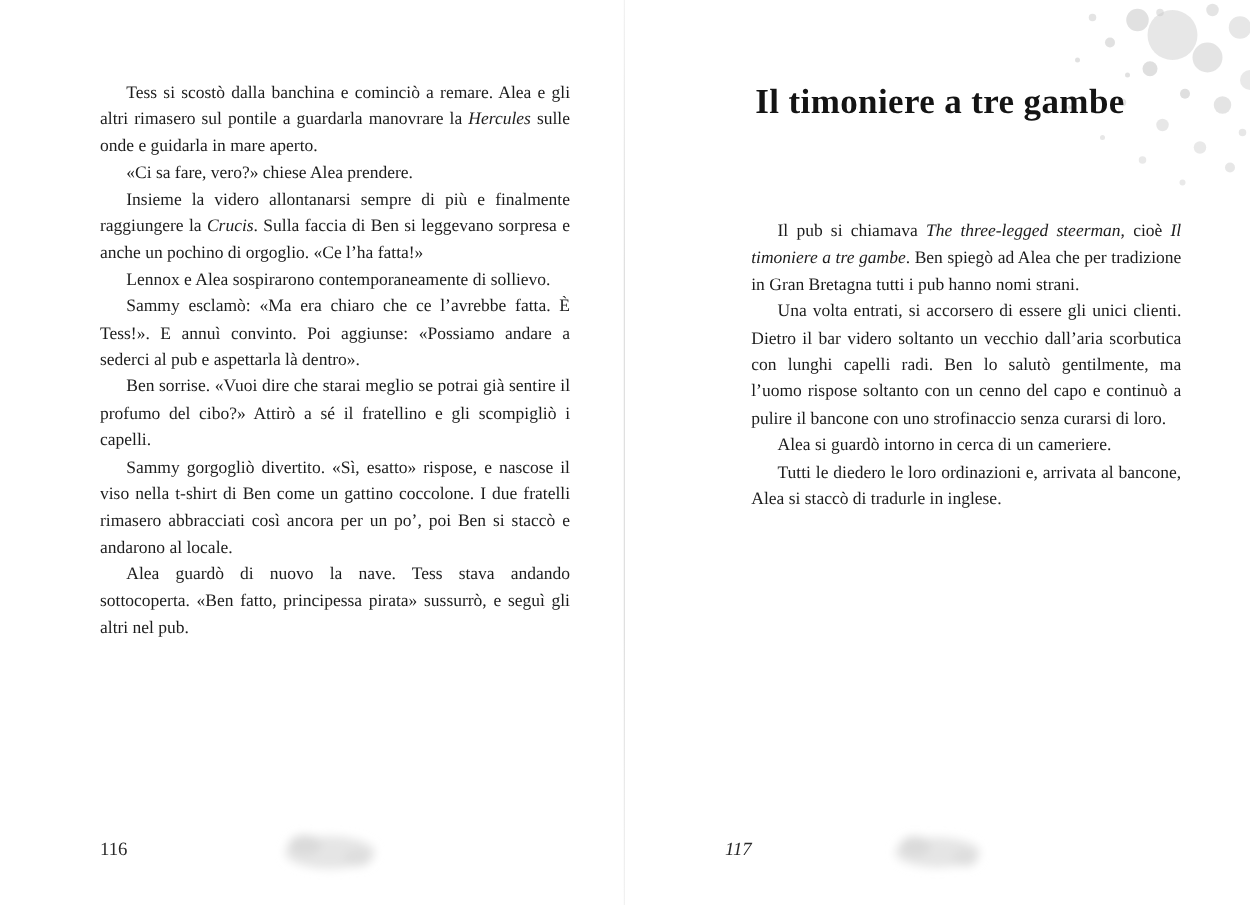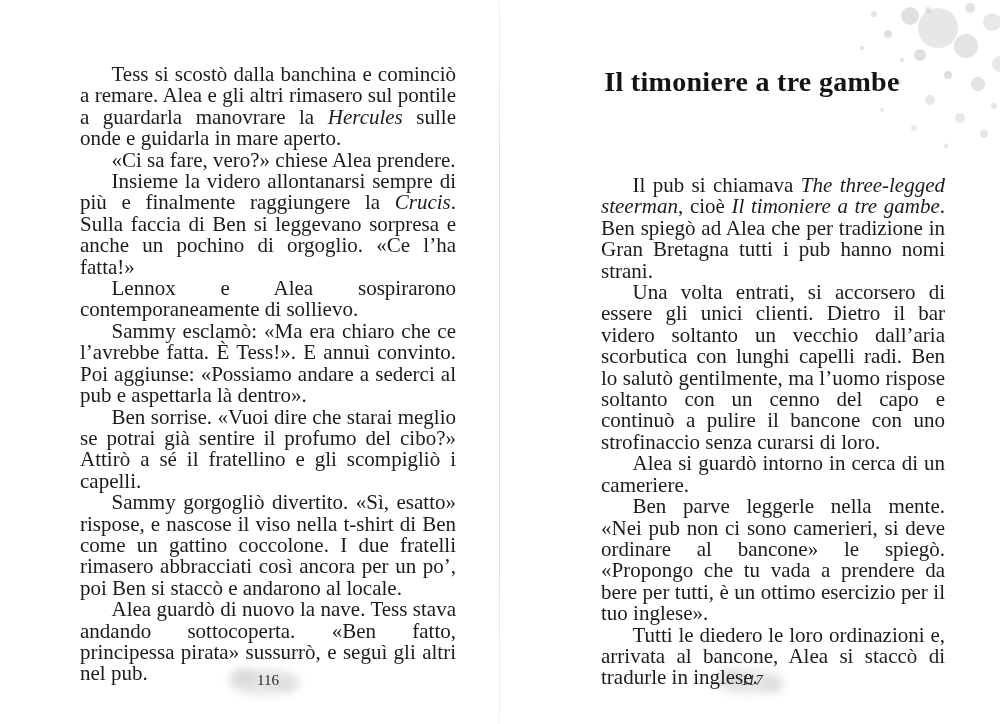--- a/index.html
+++ b/index.html
@@ -8,35 +8,35 @@
     position:relative; width:1000px; height:724px; overflow:hidden;
     background:#ffffff; color:#1c1c1c;
     font-family:"Liberation Serif","DejaVu Serif",serif;
   }
   .gutter {
     position:absolute; left:499px; top:0; width:1px; height:724px;
     background:linear-gradient(to bottom, #f2f2f2 0%, #e0e0e0 30%, #e0e0e0 70%, #f2f2f2 100%);
   }
   .text-block {
     position:absolute; text-align:justify;
-    font-size:21px; line-height:21.4px;
+    font-size:14px; line-height:21.4px;
     hyphens:auto; -webkit-hyphens:auto;
   }
   .left-text  { left:80px;  top:64px;  width:376px; }
   .right-text { left:580px; top:175px; width:344px;margin-left:21px; }
   p.para { text-indent:1.5em; margin:0; }
   .it { font-style:italic; }
   .chapter-title {
     position:absolute; left:580px; top:66px; width:344px;
     text-align:center; font-weight:bold; font-size:28px;
     font-family:"Liberation Serif","DejaVu Serif",serif;
     letter-spacing:0.3px; color:#141414;
   }
   .page-number {
-    position:absolute; top:672px; font-size:15px; text-align:center;
+    position:absolute; top:672px; font-size:15px; text-align:left;
     color:#2a2a2a;
   }
   .page-number.left  { left:80px;  width:376px; }
   .page-number.right { left:580px; width:344px;font-style:italic; }
   .decoration { position:absolute; pointer-events:none; }
   .splatter   { right:0; top:0; }
   .blot-left  { left:200px; top:652px; }
   .blot-right { left:684px; top:652px; }
 </style>
 </head>
@@ -111,20 +111,19 @@
     <p class="para"><span>Sammy gorgogliò divertito. «Sì, esatto» rispose, e nascose il viso nella t-shirt di Ben come un gattino coccolone. I due fratelli rimasero abbracciati così ancora per un po’, poi Ben si staccò e andarono al locale.</span></p>
     <p class="para"><span>Alea guardò di nuovo la nave. Tess stava andando sottocoperta. «Ben fatto, principessa pirata» sussurrò, e seguì gli altri nel pub.</span></p>
   </div>
 
   <h1 class="chapter-title">Il timoniere a tre gambe</h1>
 
   <div class="text-block right-text">
     <p class="para"><span>Il pub si chiamava </span><span class="it">The three-legged steerman</span><span>, cioè </span><span class="it">Il timoniere a tre gambe</span><span>. Ben spiegò ad Alea che per tradizione in Gran Bretagna tutti i pub hanno nomi strani.</span></p>
     <p class="para"><span>Una volta entrati, si accorsero di essere gli unici clienti. Dietro il bar videro soltanto un vecchio dall’aria scorbutica con lunghi capelli radi. Ben lo salutò gentilmente, ma l’uomo rispose soltanto con un cenno del capo e continuò a pulire il bancone con uno strofinaccio senza curarsi di loro.</span></p>
     <p class="para"><span>Alea si guardò intorno in cerca di un cameriere.</span></p>
-    <p class="para"><span>Ben parve leggerle nella mente. «Nei pub non ci sono camerieri, si deve ordinare al bancone» le spiegò. «Propongo che tu vada a prendere da bere per tutti, è un ottimo esercizio per il tuo inglese».</span></p>
     <p class="para"><span>Tutti le diedero le loro ordinazioni e, arrivata al bancone, Alea si staccò di tradurle in inglese.</span></p>
   </div>
 
   <div class="page-number left">116</div>
   <div class="page-number right">117</div>
 
 </div>
 
 </body></html>

